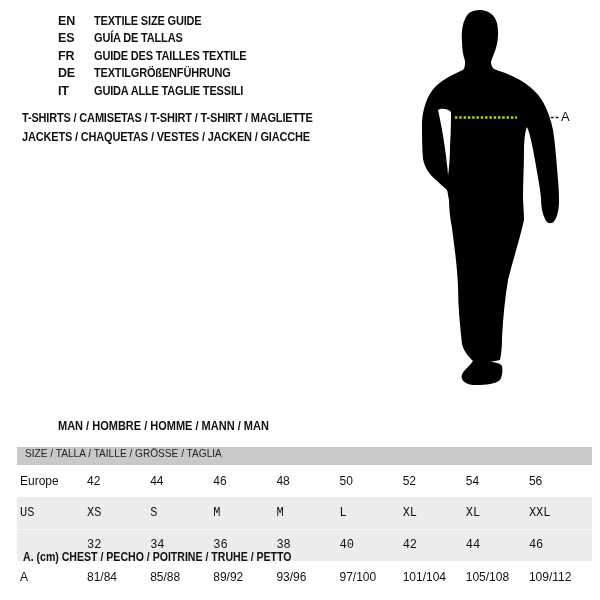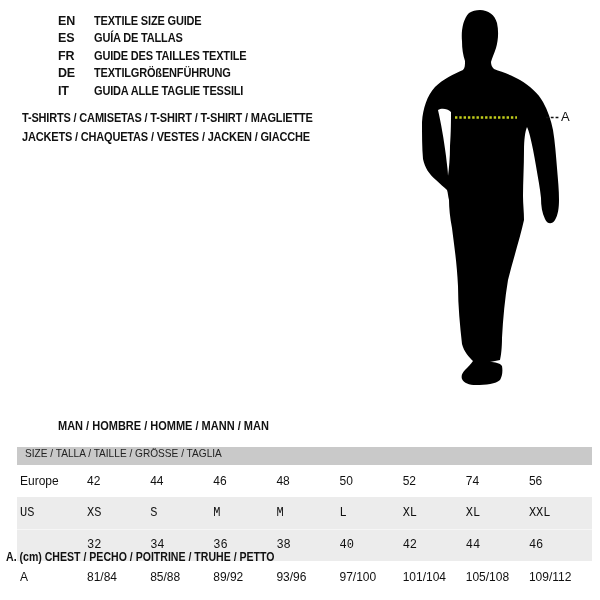--- a/index.html
+++ b/index.html
@@ -40,21 +40,21 @@
     font-size: 11.5px; color: #222;
   }
   .size-rows { width: 100%; }
   .size-row { display: flex; height: 32px; align-items: center; font-size: 12px; }
   .size-row:nth-child(2), .size-row:nth-child(3) { background: var(--table_stripe_bg, #ececec); font-family: Liberation Mono, monospace; }
   .size-row:nth-child(3) { box-shadow: inset 0 1px 0 #f6f6f6; }
   .row-label { width: 70px; flex: 0 0 70px; padding-left: 3px; }
   .cell { flex: 1 1 0; text-align: left; }
 
   
-  .footnote { position: absolute; left: 6px; top: 550px; font-size: 12px; font-weight: 700; text-align: center; }
+  .footnote { position: absolute; left: 23px; top: 550px; font-size: 12px; font-weight: 700; text-align: center; }
 </style>
 </head>
 <body>
 
 <div class="canvas">
 
   <div class="lang-list" id="language-list">
       <div class="lang-row">
       <span class="lang-code">EN</span>
       <span class="lang-label condensed">TEXTILE SIZE GUIDE</span>
@@ -153,21 +153,21 @@
     </div>
     <div class="size-rows" id="size-rows">
         <div class="size-row">
       <span class="row-label">Europe</span>
     <span class="cell">42</span>
           <span class="cell">44</span>
           <span class="cell">46</span>
           <span class="cell">48</span>
           <span class="cell">50</span>
           <span class="cell">52</span>
-          <span class="cell">74</span>
+          <span class="cell">54</span>
           <span class="cell">56</span>
         </div>
         <div class="size-row">
       <span class="row-label">US</span>
     <span class="cell">XS</span>
           <span class="cell">S</span>
           <span class="cell">M</span>
           <span class="cell">M</span>
           <span class="cell">L</span>
           <span class="cell">XL</span>

